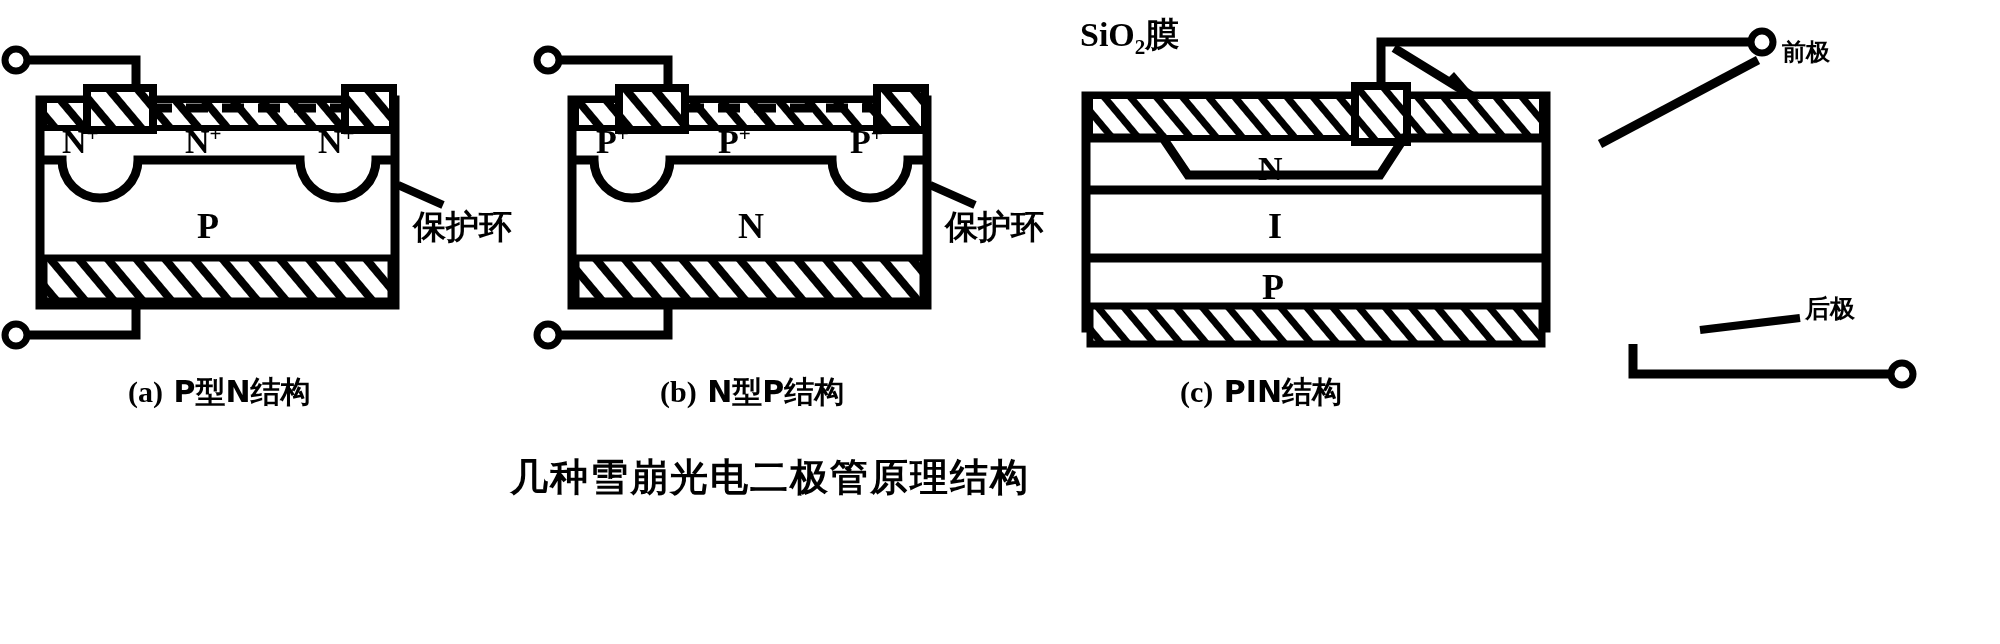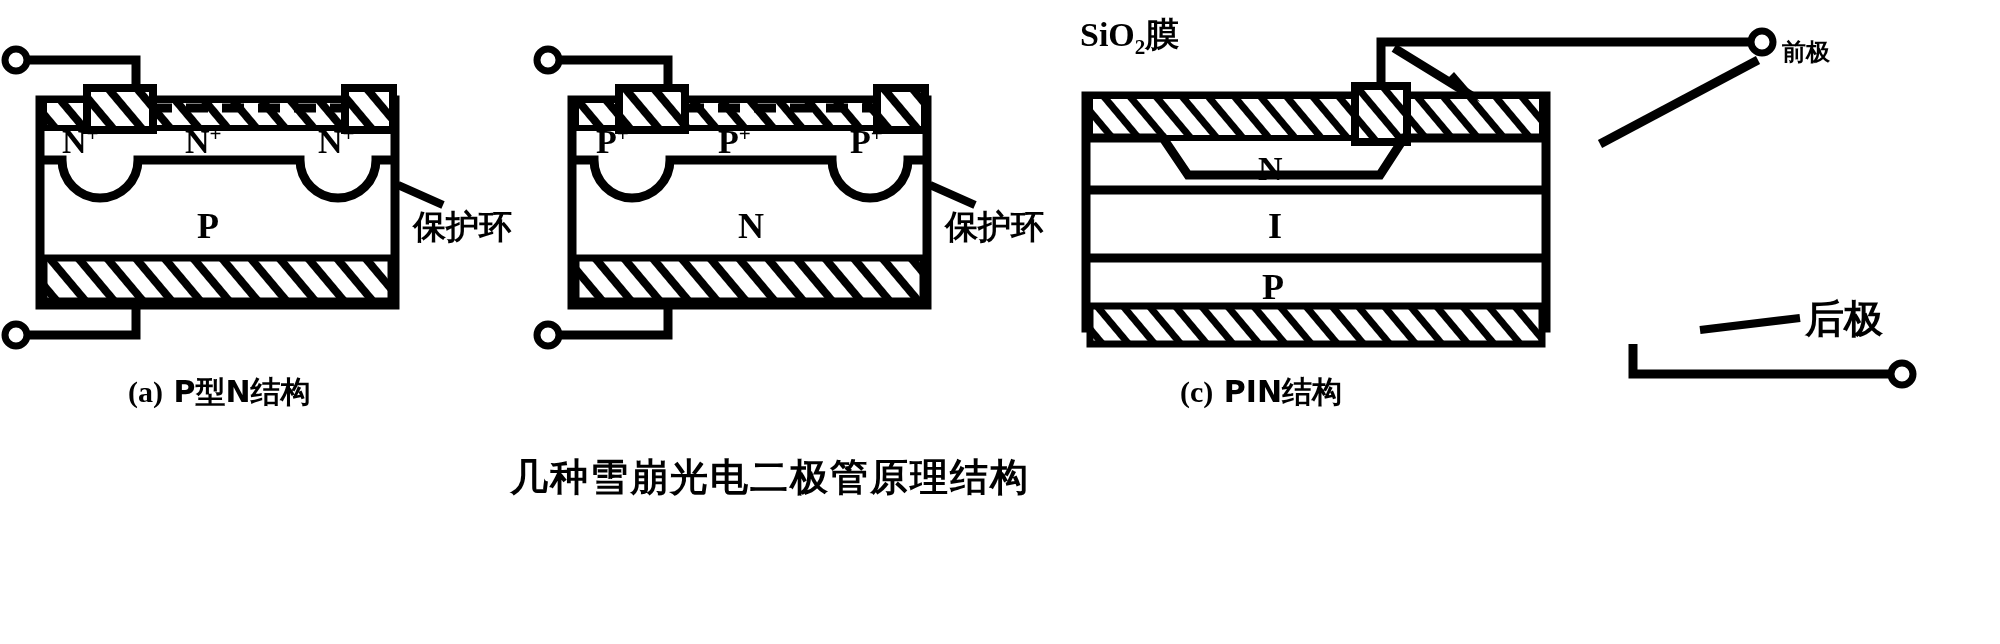--- a/index.html
+++ b/index.html
@@ -136,26 +136,29 @@
     <span>P</span><span class="sup">+</span>
   </div>
   <div class="lbl sym" style="left:718px;top:122px;font-size:34px;">
     <span>P</span><span class="sup">+</span>
   </div>
   <div class="lbl sym" style="left:850px;top:122px;font-size:34px;">
     <span>P</span><span class="sup">+</span>
   </div>
   <div class="lbl sym" style="left:738px;top:205px;font-size:36px;">N</div>
   <div class="lbl cn" style="left:945px;top:205px;font-size:33px;">保护环</div>
+  <div class="lbl cn caption-panel" style="left:660px;top:372px;">
+    <span class="sym">(b)</span>&nbsp;<span>N型P结构</span>
+  </div>
 
   <div class="lbl" style="left:1080px;top:12px;font-size:34px;">
     <span class="sym">SiO</span><span class="sym sub">2</span><span class="cn">膜</span>
   </div>
   <div class="lbl cn" style="left:1782px;top:36px;font-size:24px;">前极</div>
-  <div class="lbl cn" style="left:1805px;top:292px;font-size:39px;">后极</div>
+  <div class="lbl cn" style="left:1805px;top:292px;font-size:25px;">后极</div>
   <div class="lbl sym" style="left:1258px;top:150px;font-size:34px;">N</div>
   <div class="lbl sym" style="left:1268px;top:205px;font-size:36px;">I</div>
   <div class="lbl sym" style="left:1262px;top:266px;font-size:36px;">P</div>
   <div class="lbl cn caption-panel" style="left:1180px;top:372px;">
     <span class="sym">(c)</span>&nbsp;<span>PIN结构</span>
   </div>
 
   <div class="lbl cn maincap" style="left:510px;top:452px;">几种雪崩光电二极管原理结构</div>
 
 </div>

